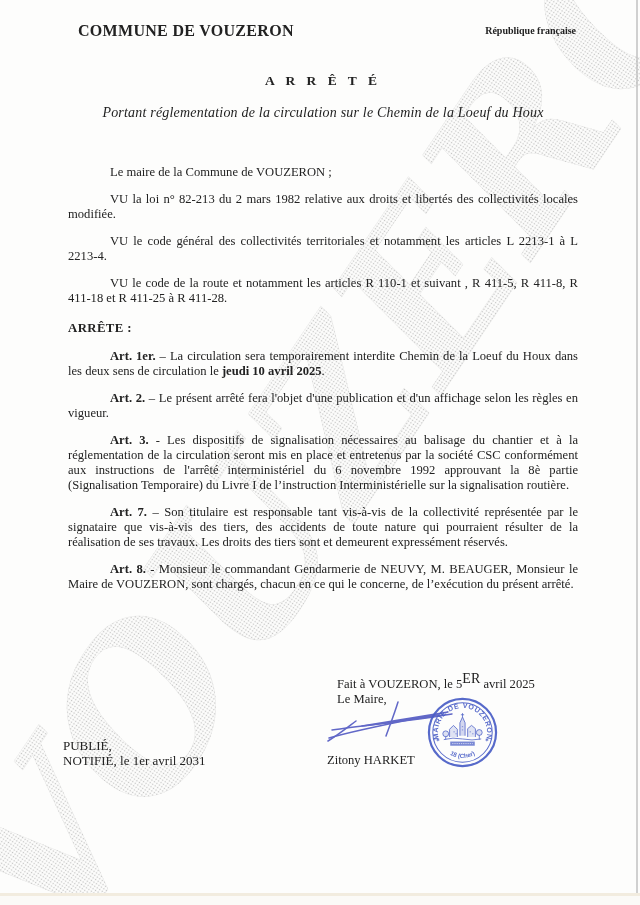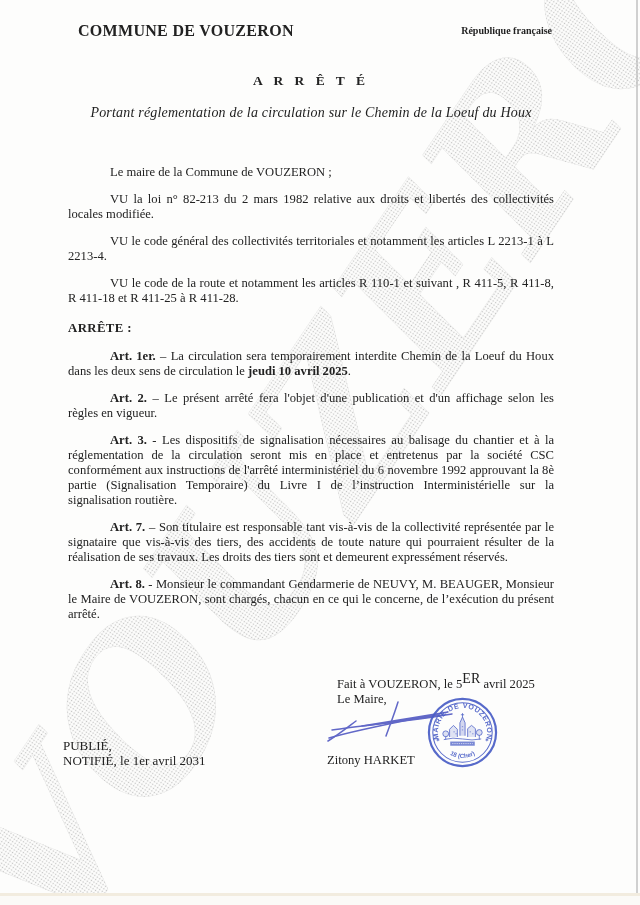--- a/index.html
+++ b/index.html
@@ -20,21 +20,21 @@
     font-style:italic;font-weight:bold;
     font-size:205px;line-height:280px;
     text-align:center;letter-spacing:4px;white-space:nowrap;
     color:transparent;
     background-image:radial-gradient(circle, rgba(120,120,120,.55) .75px, rgba(120,120,120,0) 1.05px);
     background-size:3px 3px;
     -webkit-background-clip:text;background-clip:text;
     -webkit-text-stroke:.5px rgba(150,150,150,.22);
     opacity:.8;z-index:0;pointer-events:none;
   }
-  .content{position:relative;z-index:1;padding:18px 86px 0 68px;}
+  .content{position:relative;z-index:1;padding:18px 62px 0 68px;}
   
   .hdr{display:flex;justify-content:space-between;align-items:flex-start;margin:4px 0 0 10px;}
   .hdr-left{font-size:16px;font-weight:bold;letter-spacing:.3px;}
   .hdr-right{font-size:10px;font-weight:bold;margin-top:3px;margin-right:2px;}
   
   .doc-title{text-align:center;font-size:13.5px;font-weight:bold;letter-spacing:4px;margin-top:33px;}
   .doc-subtitle{text-align:center;font-size:14px;font-weight:normal;font-style:italic;margin-top:16px;letter-spacing:.2px;}
   
   .body-text{margin-top:44px;}
   .para{

